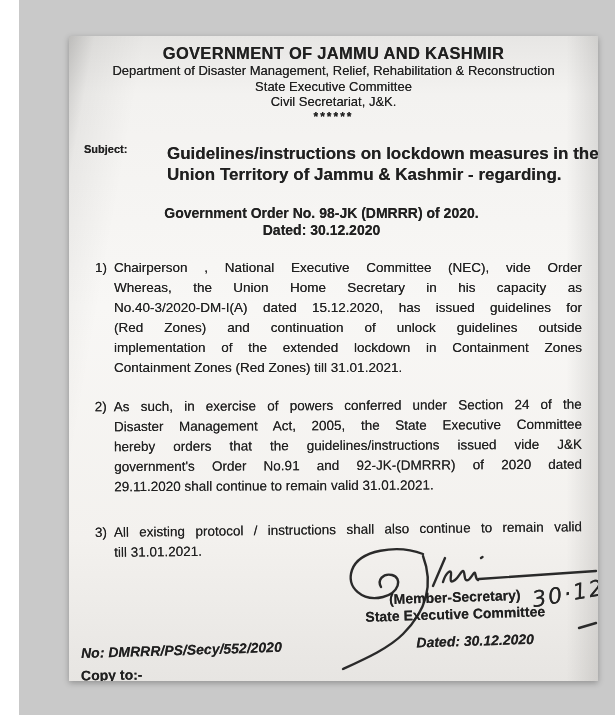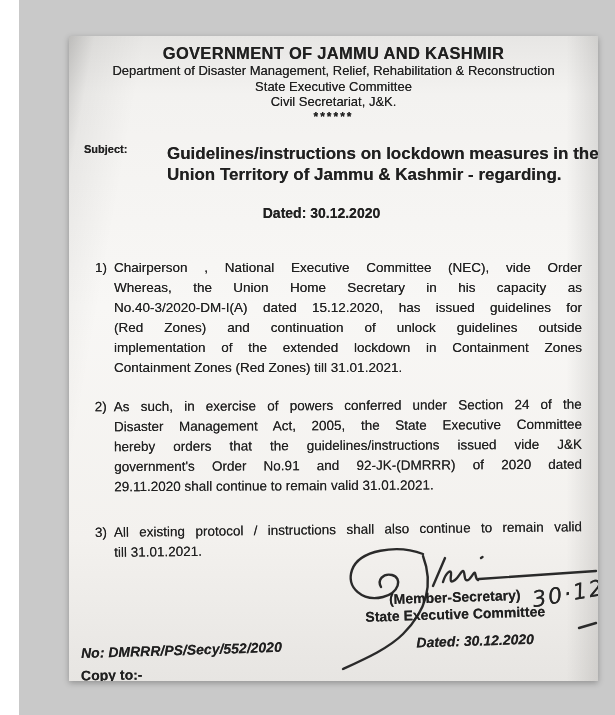--- a/index.html
+++ b/index.html
@@ -70,20 +70,21 @@
 
     <div class="subject-row">
       <div class="subject-label">Subject:</div>
       <div class="subject-text">
         <div class="jl">Guidelines/instructions on lockdown measures in the</div>
         <div>Union Territory of Jammu &amp; Kashmir - regarding.</div>
       </div>
     </div>
 
     <div class="order-block">
+      <div>Government Order No. 98-JK (DMRRR) of 2020.</div>
       <div>Dated: 30.12.2020</div>
     </div>
 
     <div class="para p1">
       <span class="num">1)</span>
       <div class="jl">Chairperson , National Executive Committee (NEC), vide Order</div>
       <div class="jl">Whereas, the Union Home Secretary in his capacity as</div>
       <div class="jl">No.40-3/2020-DM-I(A) dated 15.12.2020, has issued guidelines for</div>
       <div class="jl">(Red Zones) and continuation of unlock guidelines outside</div>
       <div class="jl">implementation of the extended lockdown in Containment Zones</div>

